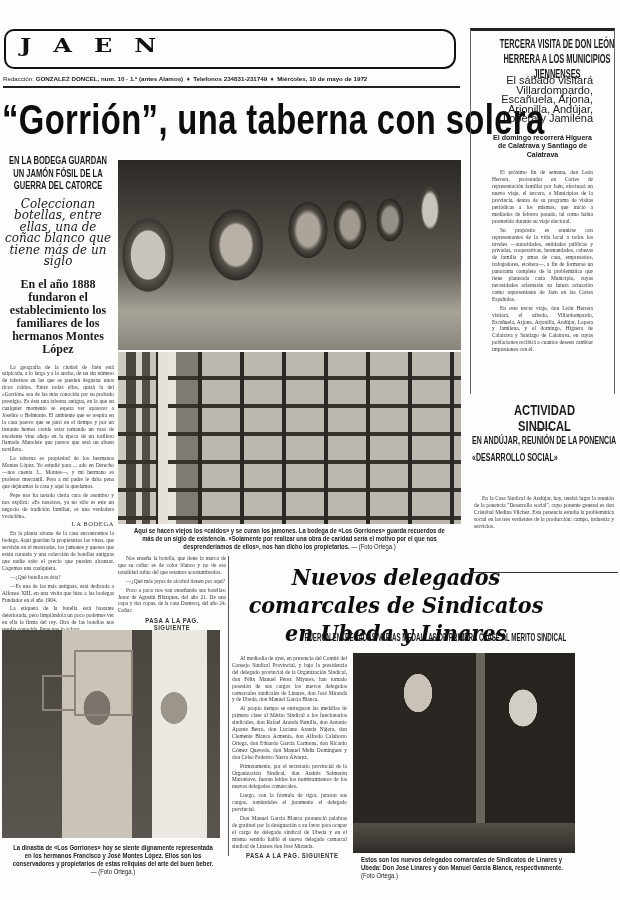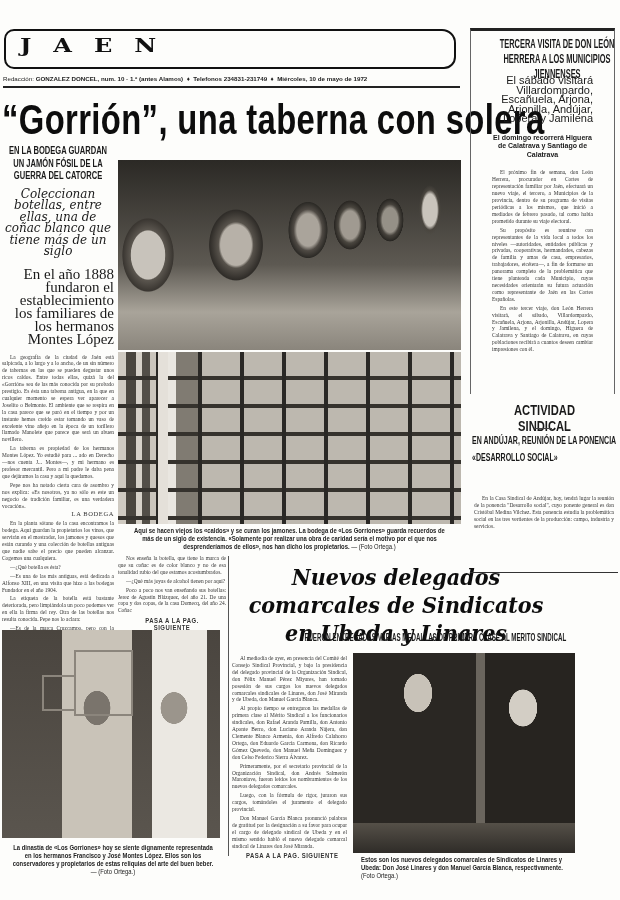--- a/index.html
+++ b/index.html
@@ -11,24 +11,24 @@
   .masthead { left: 4px; top: 29px; width: 452px; height: 40px; border: 2px solid #111; border-radius: 10px 14px 12px 10px; padding-left: 40px; }
   .masthead-title { left: 14px; top: 4px; font-family: "DejaVu Serif", serif; font-weight: bold; font-size: 24px; letter-spacing: 22px; color: #111; transform: scaleY(0.75); transform-origin: left top; }
   .dateline { left: 3px; top: 75px; width: 455px; font-family: "Liberation Sans", sans-serif; font-size: 6.2px; color: #222; white-space: nowrap; }
   .dateline b { font-weight: bold; }
   .rule-top { left: 3px; top: 86px; width: 457px; height: 2px; background: #222; }
 
   
   .headline { left: 2px; top: 97px; width: 460px; font-family: "Liberation Sans", sans-serif; font-weight: bold; font-size: 42px; line-height: 46px; color: #0d0d0d; transform: scaleX(0.78); transform-origin: left top; white-space: nowrap; letter-spacing: 0.5px; }
 
   
-  .col-left { left: 2px; top: 144px; width: 112px; }
+  .col-left { left: 2px; top: 154px; width: 112px; }
   .subhead-cond { font-family: "Liberation Sans", sans-serif; font-weight: bold; font-size: 10.5px; line-height: 12.5px; text-align: center; text-transform: uppercase; transform: scaleX(0.72); transform-origin: center top; width: 150px; margin-left: -19px; }
   .italic-deck { font-family: "DejaVu Serif", serif; font-style: italic; font-size: 12px; line-height: 11.5px; text-align: center; margin-top: 7px; }
-  .roman-deck { font-family: "Liberation Serif", serif; font-size: 15px; line-height: 13px; text-align: right; margin-top: 10px; }
+  .roman-deck { font-family: "Liberation Serif", serif; font-size: 12px; line-height: 13px; text-align: center; margin-top: 10px; font-weight: bold; }
   .body-txt { font-family: "Liberation Serif", serif; font-size: 5.4px; line-height: 6.9px; text-align: justify; color: #333; }
   .body-txt p { text-indent: 8px; margin-bottom: 2px; }
   .section-label { font-family: "Liberation Serif", serif; font-size: 6.5px; text-align: right; letter-spacing: 0.6px; margin: 2px 0; }
 
   .col-rule { width: 1px; background: #555; }
 
   
   .photo { background: #6f6a64; overflow: hidden; }
   .barrels { left: 118px; top: 160px; width: 343px; height: 190px;
     background:

